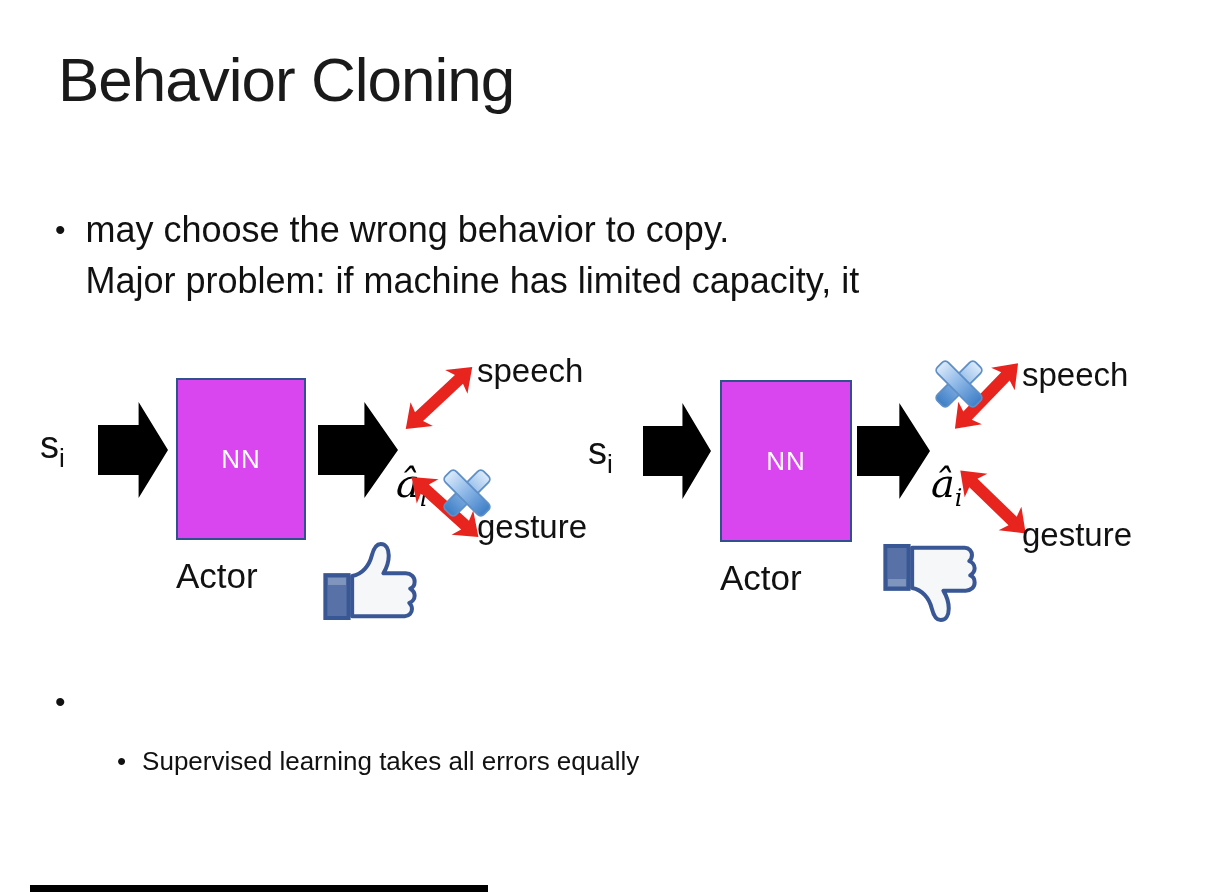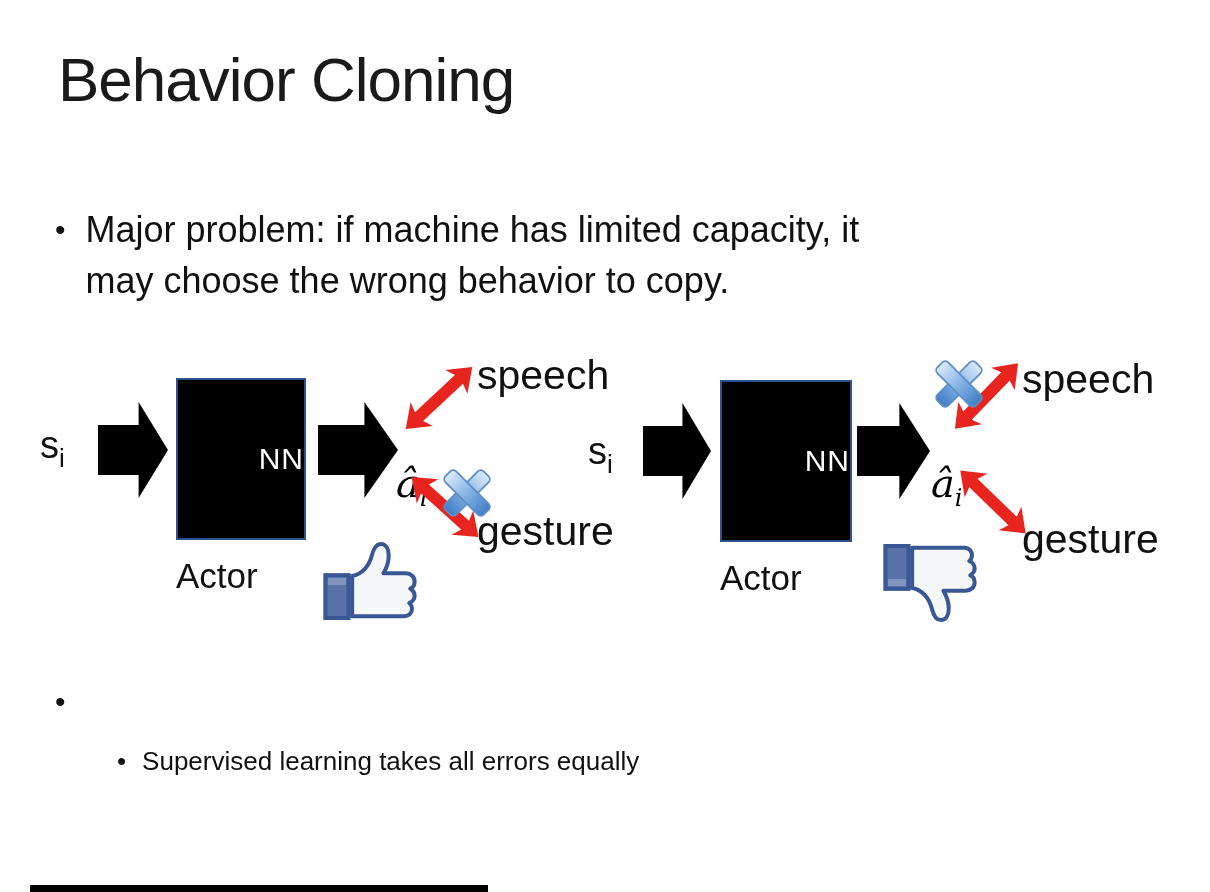--- a/index.html
+++ b/index.html
@@ -22,28 +22,28 @@
   .b3 .bullet-glyph{font-size:26px;line-height:46px;margin-right:16px;}
   .b3 .bullet-text{font-size:26px;line-height:46px;}
   
   .si{font-size:38px;}
   .si sub{font-size:26px;}
   .block-arrow{
     background:#000;
     clip-path:polygon(0% 24%,58% 24%,58% 0%,100% 50%,58% 100%,58% 76%,0% 76%);
   }
   .nn-box{
-    background:#000000;border:2px solid #2F528F;box-sizing:border-box;
-    display:flex;align-items:center;justify-content:flex-end;
-    color:#fff;font-size:30px;letter-spacing:1px;
+    background:#d946ef;border:2px solid #2F528F;box-sizing:border-box;
+    display:flex;align-items:center;justify-content:center;
+    color:#fff;font-size:26px;letter-spacing:1px;
   }
   .ahat{font-family:"DejaVu Serif",serif;font-style:italic;font-size:40px;color:#000;margin-top:36px;}
   .ahat sub{font-size:24px;}
   .actor{font-size:35px;text-align:left;}
-  .branch-label{font-size:41px;}
+  .branch-label{font-size:33px;}
   .red-arrow svg{display:block;}
   .cross-x{z-index:5;}
   .bottom-bar{left:30px;top:885px;width:458px;height:7px;background:#000;}
 </style>
 </head>
 <body>
 
 <div class="canvas">
 
   <svg width="0" height="0" style="position:absolute" aria-hidden="true">
@@ -68,22 +68,22 @@
         </g>
       </g>
     </defs>
   </svg>
 
   <div class="abs title">Behavior Cloning</div>
 
   <div class="abs bullet-row b1">
     <span class="bullet-glyph">•</span>
     <span class="bullet-text">
+      <div>may choose the wrong behavior to copy.</div>
       <div>Major problem: if machine has limited capacity, it</div>
-      <div>may choose the wrong behavior to copy.</div>
     </span>
   </div>
 
   <div>
     <div class="abs si" style="left:40px;top:424px;"><span>s</span><sub>i</sub></div>
 
     <div class="abs block-arrow" style="left:98px;top:402px;width:70px;height:96px;"></div>
 
     <div class="abs nn-box" style="left:176px;top:378px;width:130px;height:162px;">
       <span>NN</span>

